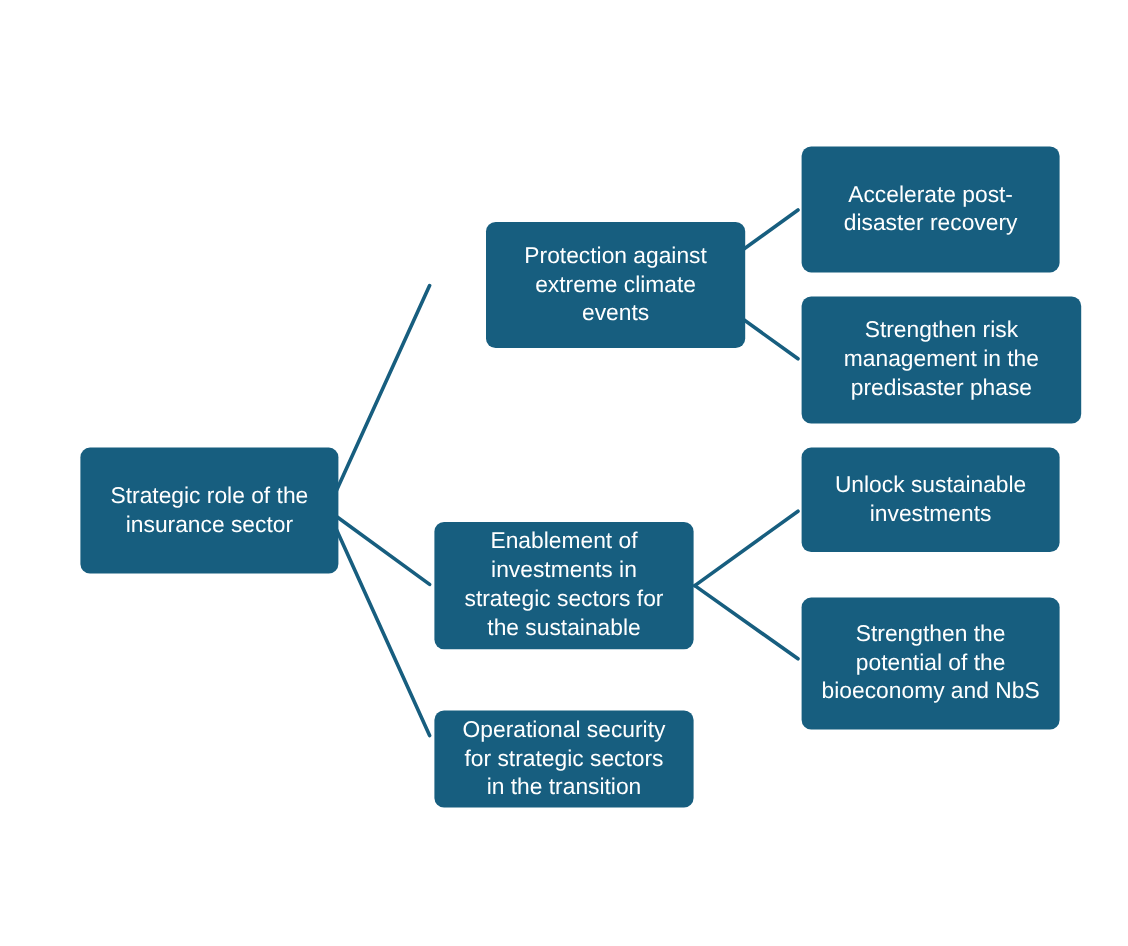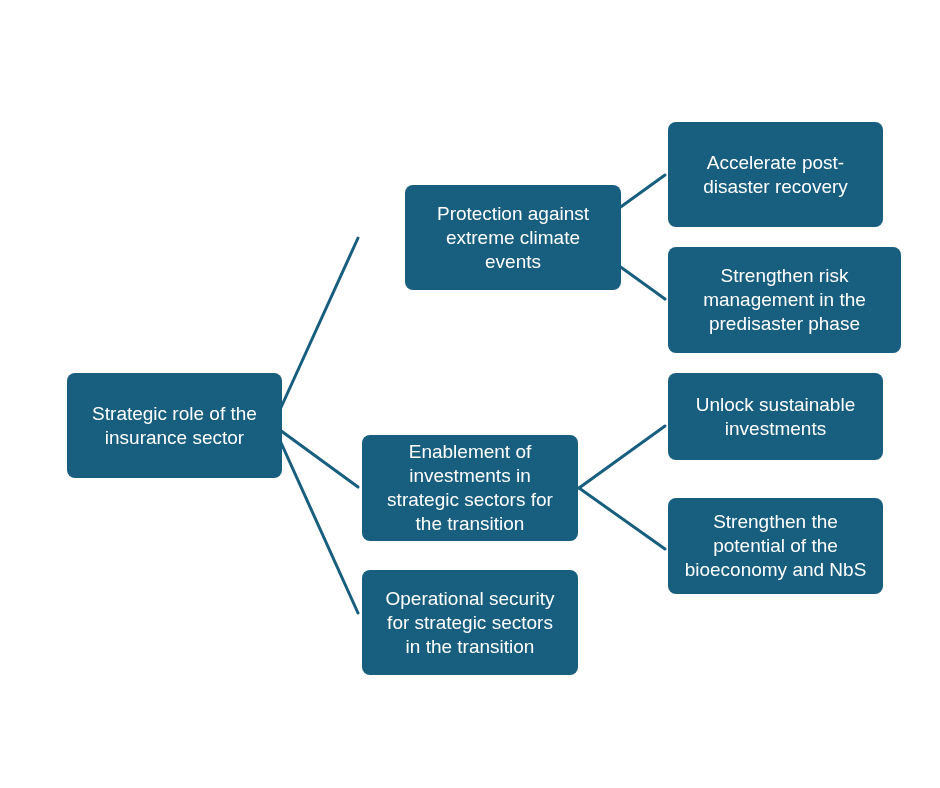--- a/index.html
+++ b/index.html
@@ -6,25 +6,25 @@
   body { width:940px; height:788px; position:relative; overflow:hidden;
          font-family:"Liberation Sans", "DejaVu Sans", sans-serif; }
   #connectors { position:absolute; left:0; top:0; width:940px; height:788px; }
   .node { position:absolute; background:var(--node, #175e7f); color:#ffffff;
           border-radius:8px; display:flex; align-items:center; justify-content:center;
           text-align:center; font-size:19px; line-height:24px; padding:0 8px; box-sizing:border-box; }
   .node span { display:block; white-space:pre-line; }
   #n-root { left:57px; top:373px; width:215px; height:105px;margin-left:10px; }
   #n-prot { left:362px; top:185px; width:216px; height:105px;margin-left:43px; }
   #n-enab { left:362px; top:435px; width:216px; height:106px; }
-  #n-oper { left:362px; top:570px; width:216px; height:105px; }
+  #n-oper { left:362px; top:592px; width:216px; height:81px; }
   #n-acc  { left:668px; top:122px; width:215px; height:105px; }
   #n-risk { left:668px; top:247px; width:233px; height:106px; }
   #n-unl  { left:668px; top:373px; width:215px; height:87px; }
-  #n-bio  { left:668px; top:498px; width:215px; height:96px; }
+  #n-bio  { left:668px; top:498px; width:215px; height:110px; }
 </style>
 </head>
 <body style="--node: #175e7f;">
 
 <svg id="connectors" xmlns="http://www.w3.org/2000/svg">
   <line x1="273" y1="425" x2="358" y2="238" stroke="#175e7f" stroke-width="3" stroke-linecap="round"></line>
   <line x1="273" y1="425" x2="358" y2="487" stroke="#175e7f" stroke-width="3" stroke-linecap="round"></line>
   <line x1="273" y1="425" x2="358" y2="613" stroke="#175e7f" stroke-width="3" stroke-linecap="round"></line>
   <line x1="579" y1="237" x2="665" y2="175" stroke="#175e7f" stroke-width="3" stroke-linecap="round"></line>
   <line x1="579" y1="237" x2="665" y2="299" stroke="#175e7f" stroke-width="3" stroke-linecap="round"></line>
@@ -39,21 +39,21 @@
 
 <div class="node" id="n-prot">
   <span>Protection against
 extreme climate
 events</span>
 </div>
 <div class="node" id="n-enab">
   <span>Enablement of
 investments in
 strategic sectors for
-the transition</span>
+the sustainable</span>
 </div>
 <div class="node" id="n-oper">
   <span>Operational security
 for strategic sectors
 in the transition</span>
 </div>
 
 <div class="node" id="n-acc">
   <span>Accelerate post-
 disaster recovery</span>

